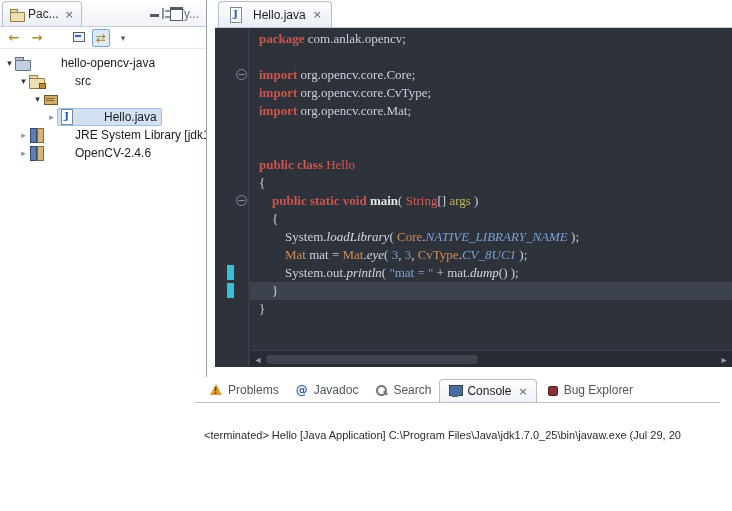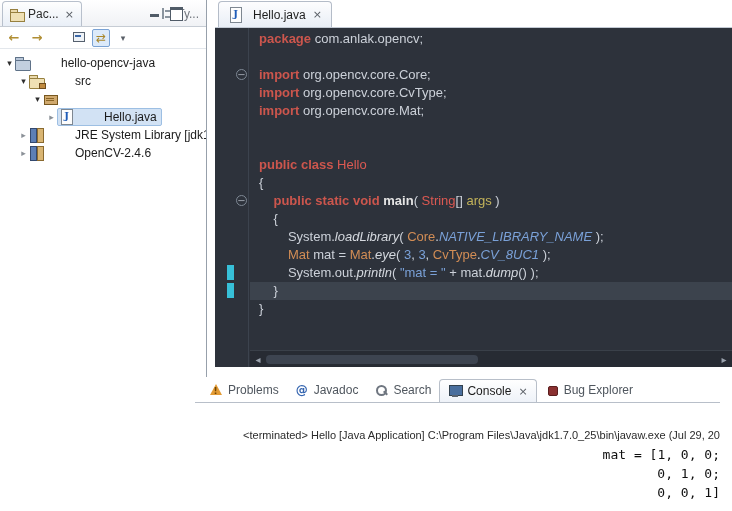--- a/index.html
+++ b/index.html
@@ -87,21 +87,21 @@
   .editor-content { position:absolute; left:0; top:28px; right:0; height:339px; background:#2d323b; overflow:hidden; }
   .ruler { position:absolute; left:0; top:0; bottom:0; width:34px; border-right:1px solid #3c434e; }
   .fold {
     position:absolute; left:21px; width:11px; height:11px; border:1px solid #7e8894; border-radius:50%;
     color:#a7aeb8; font-size:10px; line-height:9px; text-align:center;
     font-family:"DejaVu Sans",sans-serif;
   }
   .occ { position:absolute; left:12px; width:7px; height:15px; background:#37c0d8; }
   .codepane {
     position:absolute; left:35px; top:0; right:0; bottom:17px; padding:2px 0 0 9px;
-    font-family:Liberation Sans, sans-serif;
+    font-family:Liberation Serif, serif;
     font-size:13px; line-height:18px; color:#ccd1d9; white-space:pre; overflow:hidden;
   }
   .cline { height:18px; }
   .cline.hl { background:#3c434d; margin-left:-9px; padding-left:9px; }
   .tk.kw { color:#cc564d; font-weight:bold; }
   .tk.ty { color:#dc5952; }
   .tk.tyref { color:#d28d55; }
   .tk.num, .tk.str { color:#7aa1d8; }
   .tk.cst { color:#7aa1d8; font-style:italic; }
   .tk.mth { color:#d5d9df; font-style:italic; }
@@ -137,21 +137,21 @@
   .i-problems::before { content:""; position:absolute; left:1px; top:1px; width:0; height:0; border-left:6px solid transparent; border-right:6px solid transparent; border-bottom:11px solid #e39b35; }
   .i-problems::after { content:"!"; position:absolute; left:0; top:3px; width:13px; text-align:center; font:bold 9px "DejaVu Sans",sans-serif; color:#6e4400; }
   .i-javadoc::before { content:"@"; position:absolute; left:0; top:0; width:14px; text-align:center; font:bold 12px/14px "DejaVu Sans",sans-serif; color:#3565b0; }
   .i-declaration::before { content:""; position:absolute; left:2px; top:2px; width:10px; height:10px; background:#2e9bb0; border-radius:2px; }
   .i-declaration::after { content:""; position:absolute; left:5px; top:5px; width:4px; height:4px; background:#d6f2f6; }
   .i-search::before { content:""; position:absolute; left:2px; top:2px; width:7px; height:7px; border:2px solid #6f7680; border-radius:50%; background:#fff; }
   .i-search::after { content:""; position:absolute; left:9px; top:9px; width:5px; height:2px; background:#6f7680; transform:rotate(45deg); }
   .i-console::before { content:""; position:absolute; left:1px; top:1px; width:12px; height:9px; background:#4a6f9e; border:1px solid #32414e; }
   .i-console::after { content:""; position:absolute; left:4px; top:11px; width:6px; height:2px; background:#5a6470; }
   .i-bug::before { content:""; position:absolute; left:3px; top:3px; width:8px; height:8px; background:#8a3030; border-radius:2px; border:1px solid #5a1e1e; }
-  .console-body { padding:0 0 0 9px;text-align:right; }
+  .console-body { padding:0 0 0 9px; }
   .console-status { margin-top:26px; font-size:11px; color:#2b2b2b; white-space:nowrap; overflow:hidden; }
   .console-out {
     margin-top:4px; font-family:"DejaVu Sans Mono","Liberation Mono",monospace;
     font-size:13px; line-height:19px; color:#101010; white-space:pre;
   }
 </style>
 </head>
 <body>
 
 <div id="app">
@@ -263,19 +263,16 @@
         <span class="close-x">×</span>
       </div>
       <div class="btab">
         <span class="bicon i-bug"></span>
         <span>Bug Explorer</span>
       </div>
 
     </div>
     <div class="console-body">
       <div class="console-status">&lt;terminated&gt; Hello [Java Application] C:\Program Files\Java\jdk1.7.0_25\bin\javaw.exe (Jul 29, 20</div>
-      <div class="console-out">mat = [1, 0, 0;
-  0, 1, 0;
-  0, 0, 1]</div>
     </div>
   </div>
 
 </div>
 
 </body></html>

